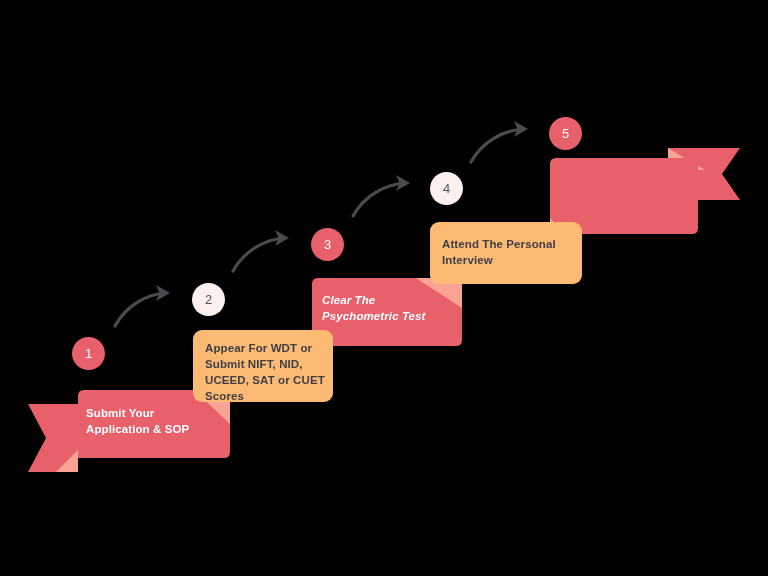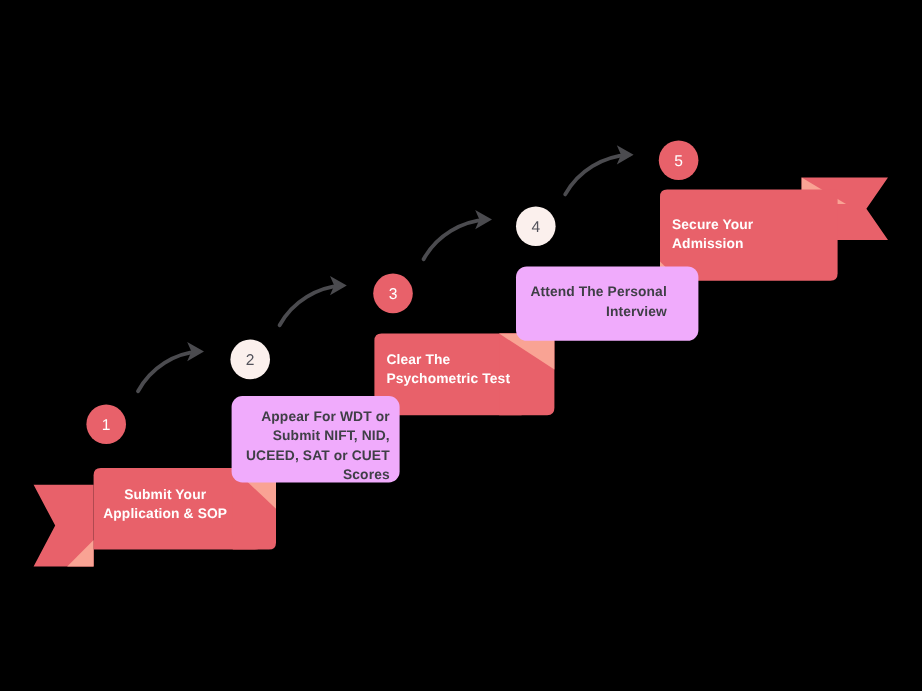--- a/index.html
+++ b/index.html
@@ -27,24 +27,23 @@
     font-weight: bold;
     line-height: 1.35;
     letter-spacing: 0.1px;
     white-space: pre-line;
     z-index: 3;
   }
 
   
   .card {
     position: absolute;
-    background: #f0abfc;
+    background: #fdba74;
     border-radius: 9px;
     z-index: 4;
-    text-align: right;
   }
   .card-label {
     position: absolute;
     color: #3F3F46;
     font-size: 11.5px;
     font-weight: bold;
     line-height: 1.38;
     letter-spacing: 0.1px;
     white-space: pre-line;
   }
@@ -83,42 +82,42 @@
 
         <path d="M0,14 L50,14 L50,82 L0,82 L18,48 Z" fill="#E8616A"></path>
 
         <path d="M50,60 L50,82 L28,82 Z" fill="#F9A394"></path>
 
         <path d="M50,6 Q50,0 56,0 L190,0 L190,62 Q190,68 184,68 L50,68 Z" fill="#E8616A"></path>
 
         <path d="M166,0 L196,0 Q202,0 202,6 L202,62 Q202,68 196,68 L166,68 Z" fill="#E8616A"></path>
         <path d="M166,0 L202,34 L202,6 Q202,0 196,0 Z" fill="#F9A394"></path>
       </svg>
-      <div class="ribbon-label" style="left:58px; top:16px;text-align:center;">Submit Your
+      <div class="ribbon-label" style="left:58px; top:16px;">Submit Your
 Application &amp; SOP</div>
     </div>
     <div class="num-circle red" style="left:72px; top:337px;">
       <span>1</span>
     </div>
   </div>
 
   <div class="step">
     <div class="card" style="left:193px; top:330px; width:140px; height:72px;">
       <div class="card-label" style="left:12px; top:11px;">Appear For WDT or
 Submit  NIFT, NID,
 UCEED, SAT or CUET
 Scores</div>
     </div>
     <div class="num-circle cream" style="left:192px; top:283px;">
       <span>2</span>
     </div>
   </div>
 
   <div class="step">
-    <div class="ribbon-wrap" style="left:312px; top:278px; width:160px; height:74px;">
+    <div class="ribbon-wrap" style="left:312px; top:278px; width:160px; height:74px;font-style:italic;">
       <svg class="ribbon-svg" width="160" height="74" viewBox="0 0 160 74">
 
         <path d="M0,6 Q0,0 6,0 L128,0 L128,62 Q128,68 122,68 L0,68 Z" fill="#E8616A"></path>
 
         <path d="M0,52 L0,68 L16,68 Z" fill="#F9A394"></path>
 
         <path d="M104,0 L144,0 Q150,0 150,6 L150,62 Q150,68 144,68 L104,68 Z" fill="#E8616A"></path>
         <path d="M104,0 L150,30 L150,6 Q150,0 144,0 Z" fill="#F9A394"></path>
       </svg>
       <div class="ribbon-label" style="left:10px; top:15px;">Clear The
@@ -144,22 +143,20 @@
       <svg class="ribbon-svg" width="200" height="92" viewBox="0 0 200 92">
 
         <path d="M118,0 L190,0 L172,26 L190,52 L118,52 Z" fill="#E8616A"></path>
 
         <path d="M118,0 L155,22 L118,22 Z" fill="#F9A394"></path>
 
         <path d="M6,10 Q0,10 0,16 L0,80 Q0,86 6,86 L142,86 Q148,86 148,80 L148,10 Z" fill="#E8616A"></path>
 
         <path d="M0,70 L0,86 L16,86 Z" fill="#F9A394"></path>
       </svg>
-      <div class="ribbon-label" style="left:10px; top:33px;">Secure Your
-Admission</div>
     </div>
     <div class="num-circle red" style="left:549px; top:117px;">
       <span>5</span>
     </div>
   </div>
 
   <svg class="arrow-svg" style="left:112px; top:284px;" width="68" height="46" viewBox="0 0 68 46">
     <path d="M3,42 C14,22 34,10 54,9" stroke="#4B4B4F" stroke-width="3.2" fill="none" stroke-linecap="round"></path>
     <path d="M44,1 L58,9 L44,17 L47.5,9 Z" fill="#4B4B4F"></path>
   </svg>

